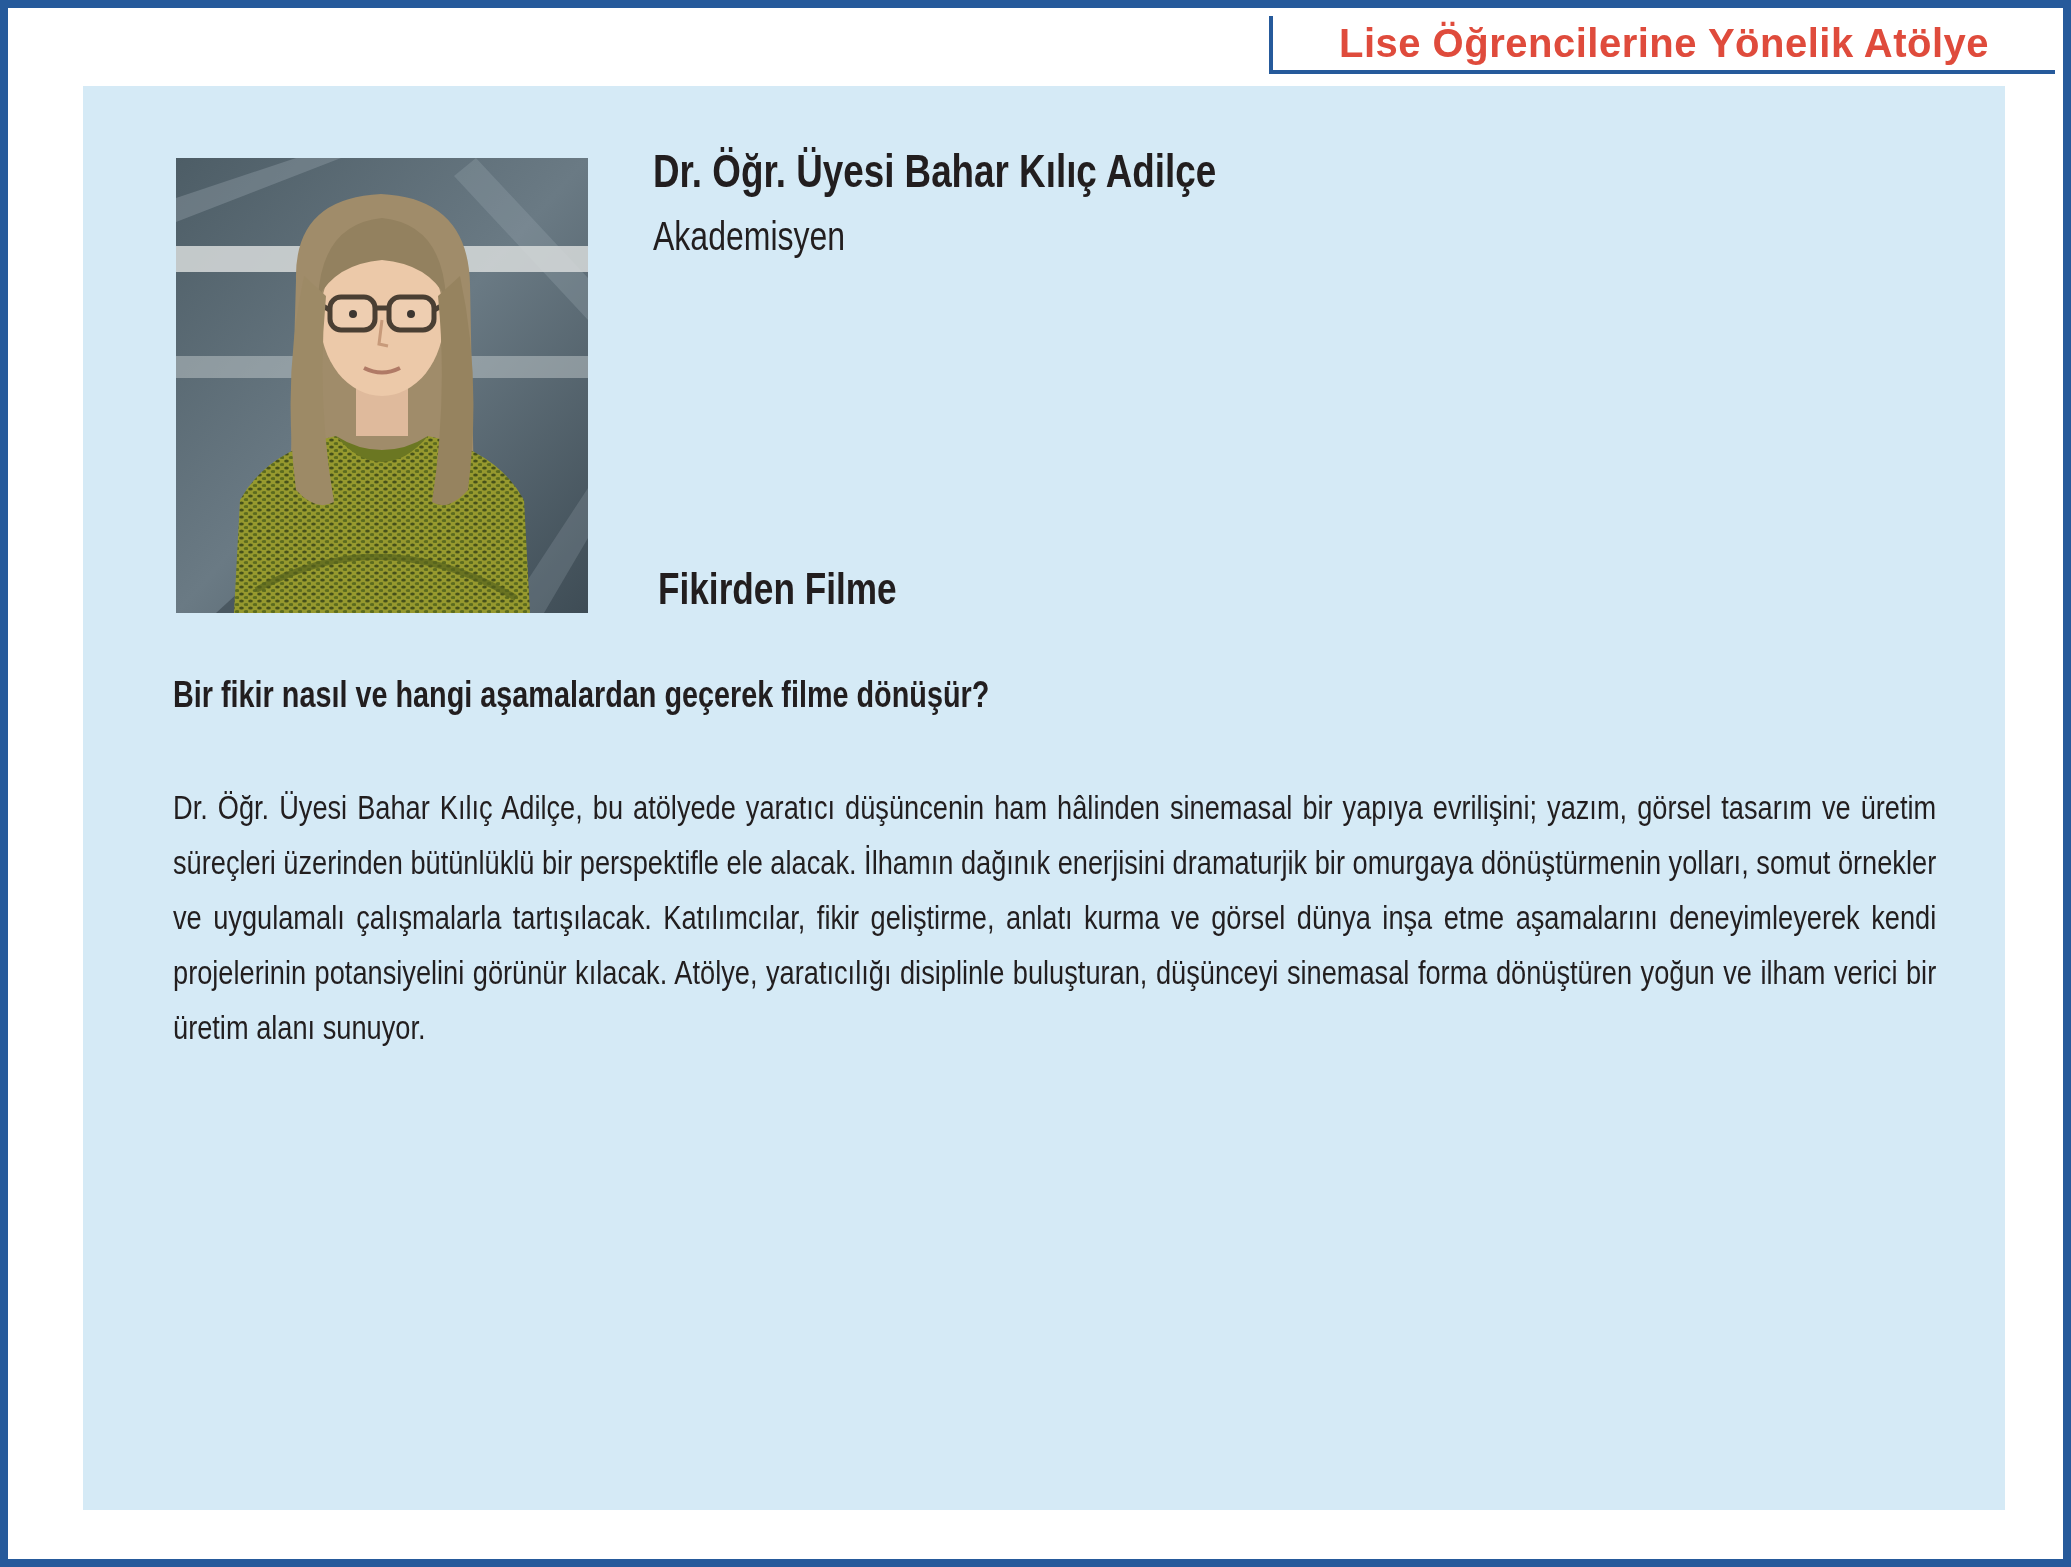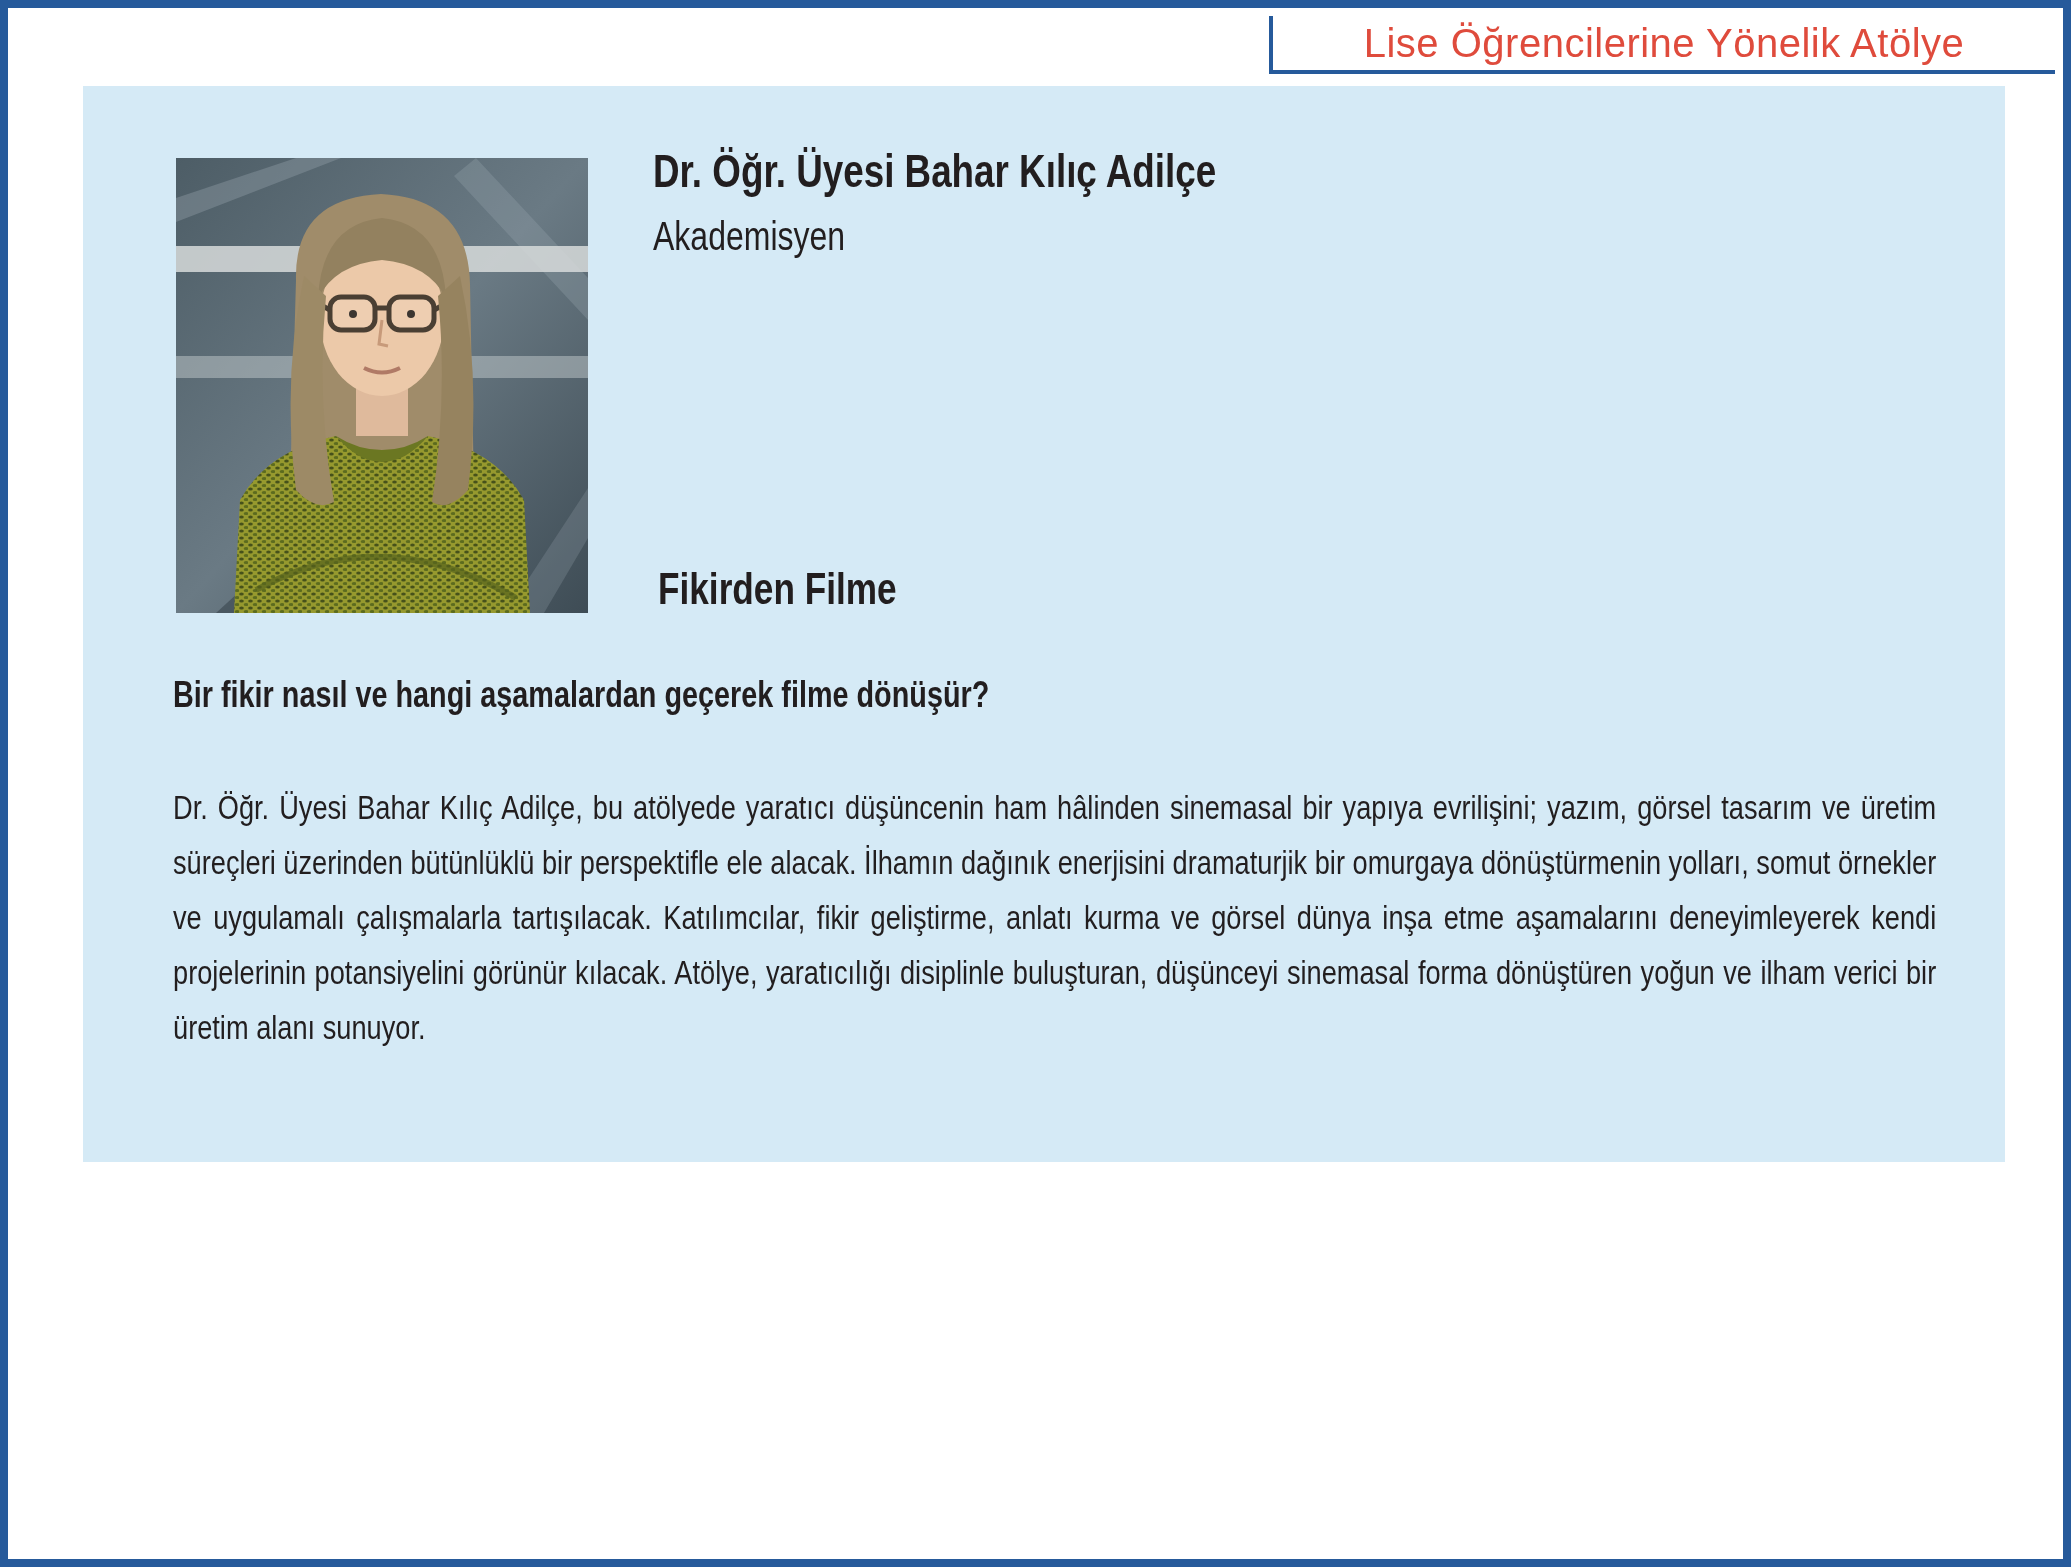--- a/index.html
+++ b/index.html
@@ -9,26 +9,27 @@
   }
   .page-frame{
     position:absolute;inset:0;border:8px solid #265a9b;box-sizing:border-box;
     background:#ffffff;
   }
   .badge{
     position:absolute;top:8px;right:8px;height:58px;min-width:786px;
     background:#ffffff;border-left:4px solid #265a9b;border-bottom:4px solid #265a9b;
     box-sizing:border-box;display:flex;align-items:center;justify-content:center;
     padding:0 26px;
+    font-weight:bold;
   }
   .badge span{
     color:#df4b3c;font-size:40px;letter-spacing:0.5px;white-space:nowrap;
   }
   .card{
-    position:absolute;left:75px;top:78px;width:1922px;height:1076px;
+    position:absolute;left:75px;top:78px;width:1922px;height:1424px;
     background:#d5eaf6;
   }
   .photo{
     position:absolute;left:93px;top:72px;width:412px;height:455px;margin:0;
     overflow:hidden;background:#56636e;
   }
   .photo svg{display:block;}
   .cond{transform:scaleX(0.8);transform-origin:0 0;}
   .speaker-block{position:absolute;left:570px;top:58px;white-space:nowrap;}
   .speaker-name{

